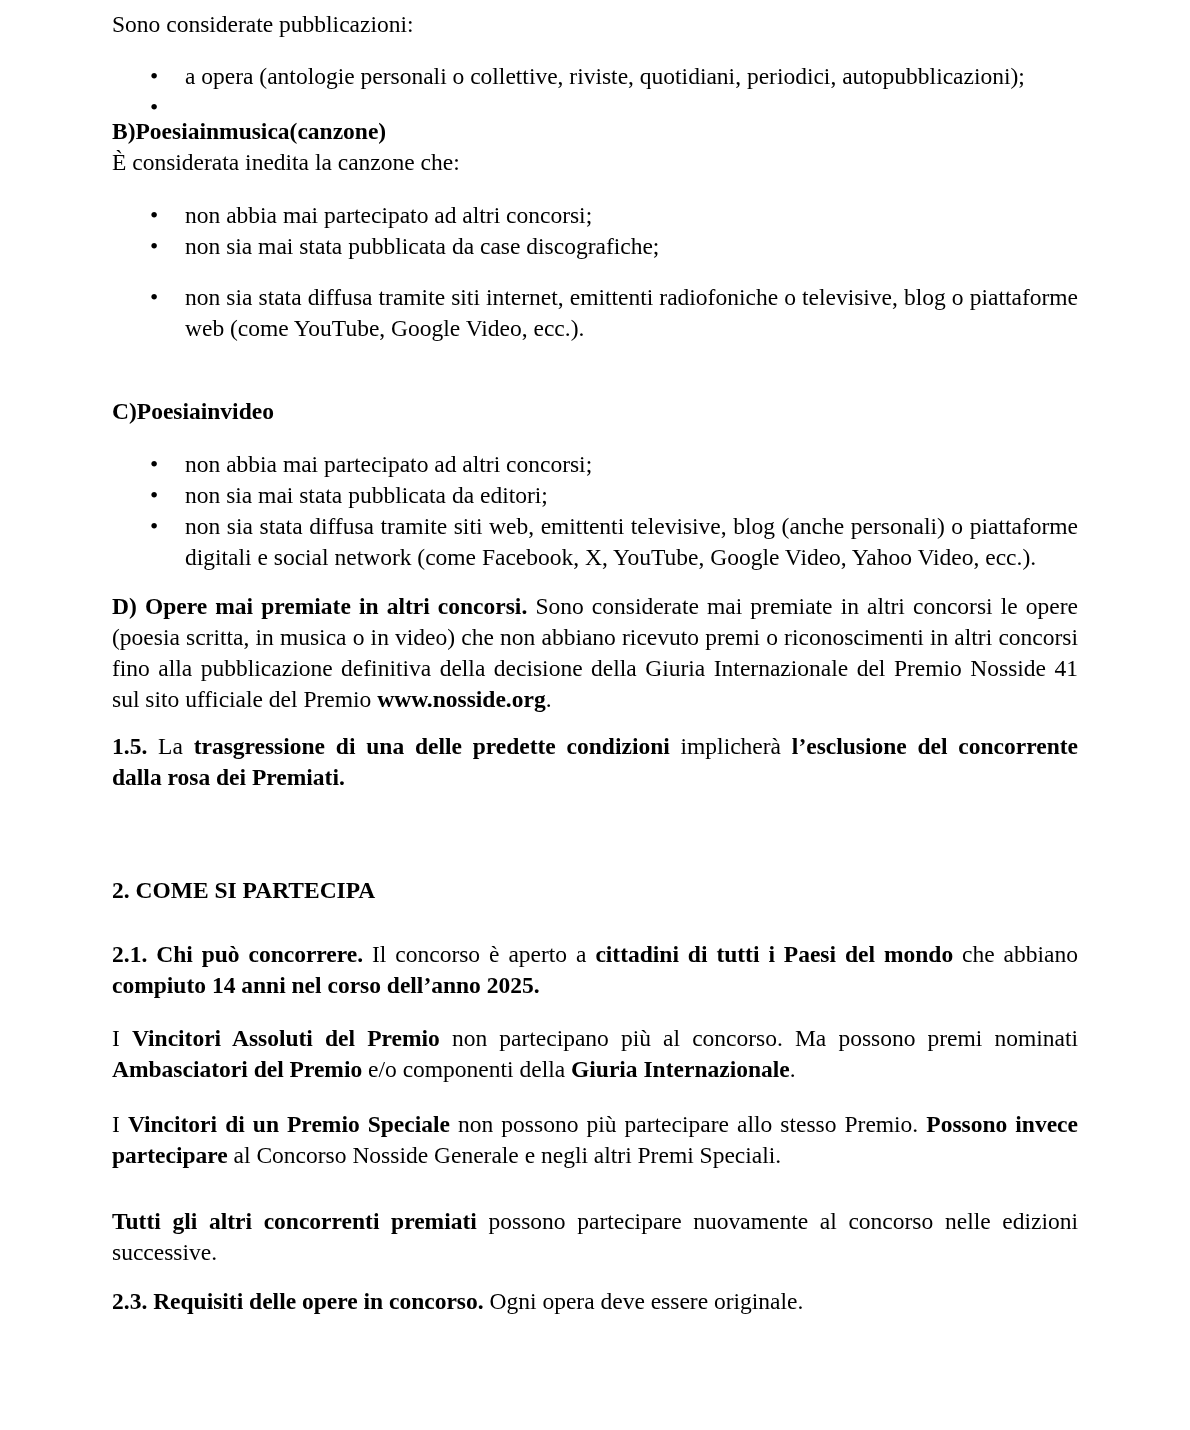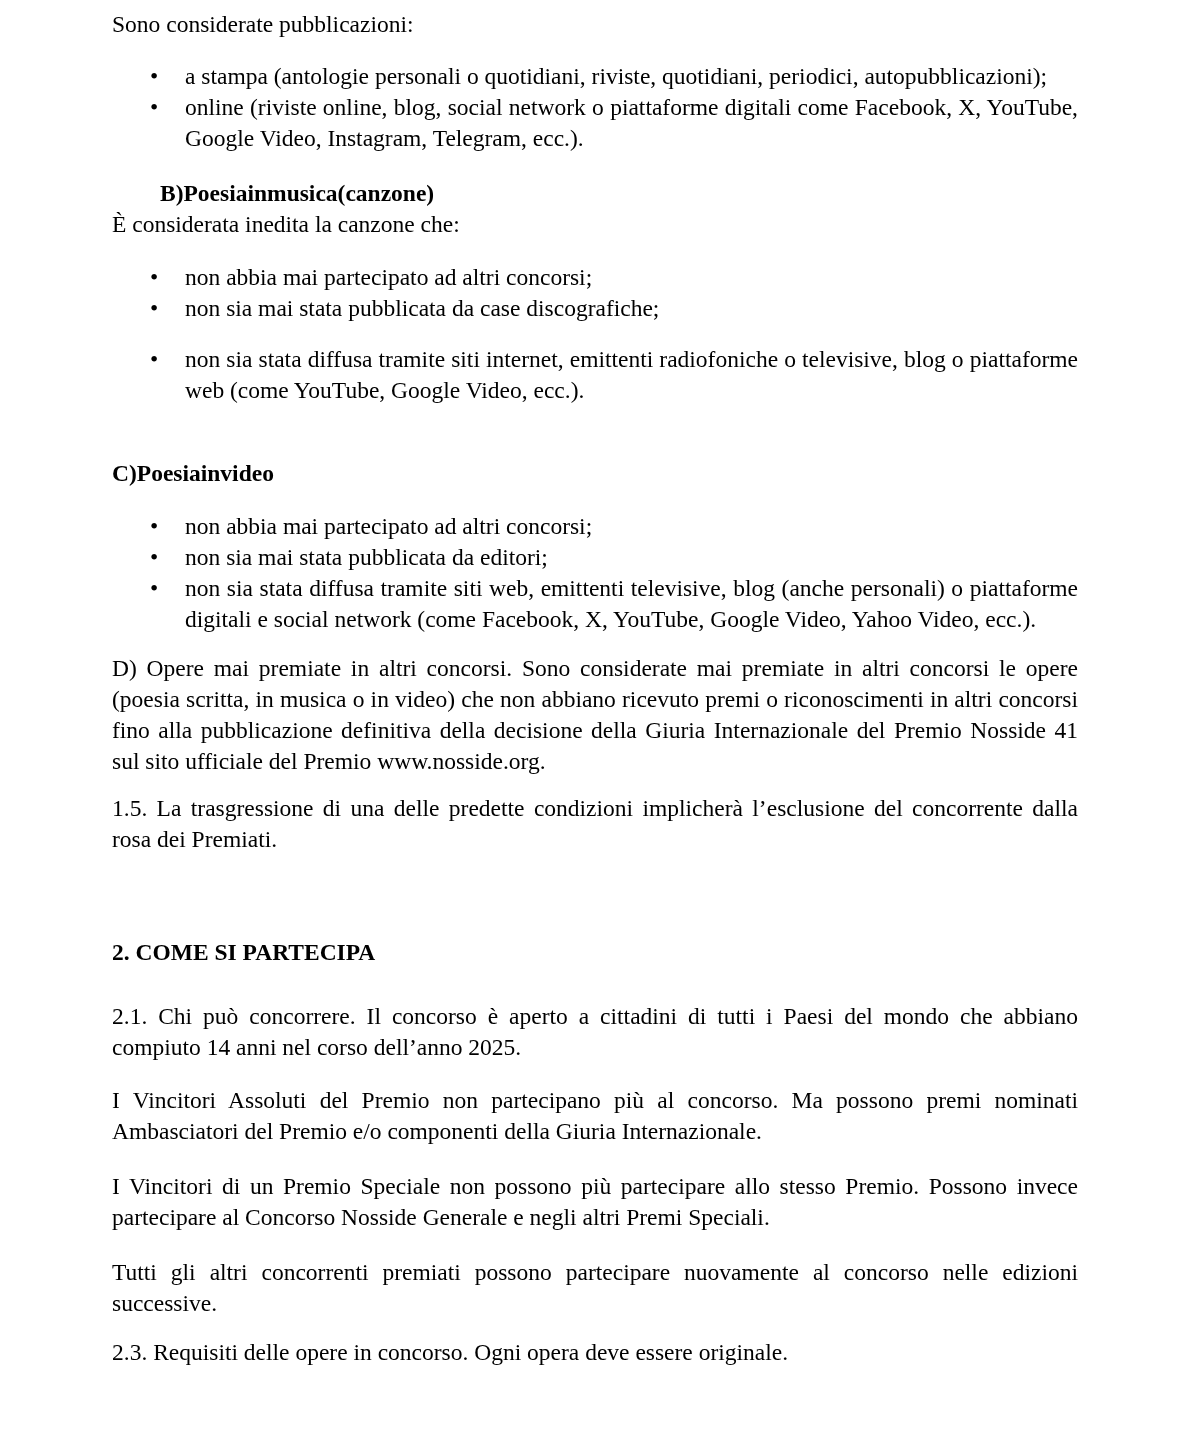--- a/index.html
+++ b/index.html
@@ -22,52 +22,51 @@
   p, h3, ul { margin: 0; padding: 0; }
   h3 { font-size: 23.5px; line-height: 31px; font-weight: bold; text-align: left; }
   ul { list-style: none; }
   li { position: relative; padding-left: 73px; }
   .bullet {
     position: absolute;
     left: 38px;
     top: 0;
     font-weight: normal;
   }
-  b { font-weight: normal; }
+  b { font-weight: bold; }
   
   .ul-a      { margin-top: 21px; }
-  .h-b       { margin-top: 24px; margin-left: 48px; }
+  .h-b       { margin-top: 24px; }
   .ul-b      { margin-top: 22px; }
   .li-gap    { margin-top: 20px; }
   .h-c       { margin-top: 52px; }
   .ul-c      { margin-top: 22px; }
   .p-d       { margin-top: 18px; }
   .p-15      { margin-top: 16px; }
   .h-2       { margin-top: 82px; }
   .p-21      { margin-top: 33px; }
   .p-winners { margin-top: 22px; }
   .p-special { margin-top: 24px; }
-  .p-others  { margin-top: 24px; }
+  .p-others  { margin-top: 35px; }
   .p-23      { margin-top: 18px; }
 </style>
 </head>
 <body>
 
 <div class="page">
 
   <p class="p-intro">Sono considerate pubblicazioni:</p>
 
   <ul class="ul-a">
     <li>
       <span class="bullet">•</span>
-      <span>a stampa (antologie personali o quotidiani, riviste, quotidiani, periodici, autopubblicazioni);</span>
+      <span>a opera (antologie personali o collettive, riviste, quotidiani, periodici, autopubblicazioni);</span>
     </li>
     <li>
       <span class="bullet">•</span>
-      <span>online (riviste online, blog, social network o piattaforme digitali come Facebook, X, YouTube, Google Video, Instagram, Telegram, ecc.).</span>
     </li>
   </ul>
 
   <h3 class="h-b">B)Poesiainmusica(canzone)</h3>
   <p>È considerata inedita la canzone che:</p>
 
   <ul class="ul-b">
     <li>
       <span class="bullet">•</span>
       <span>non abbia mai partecipato ad altri concorsi;</span>

